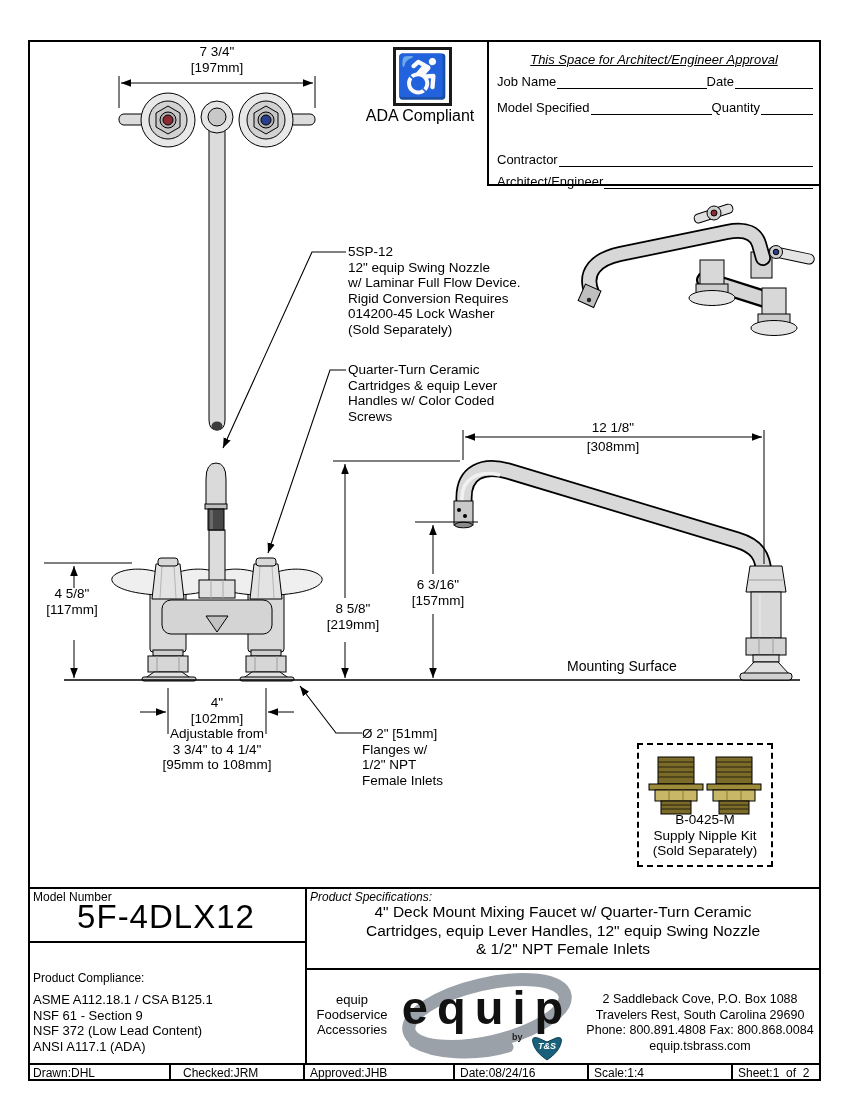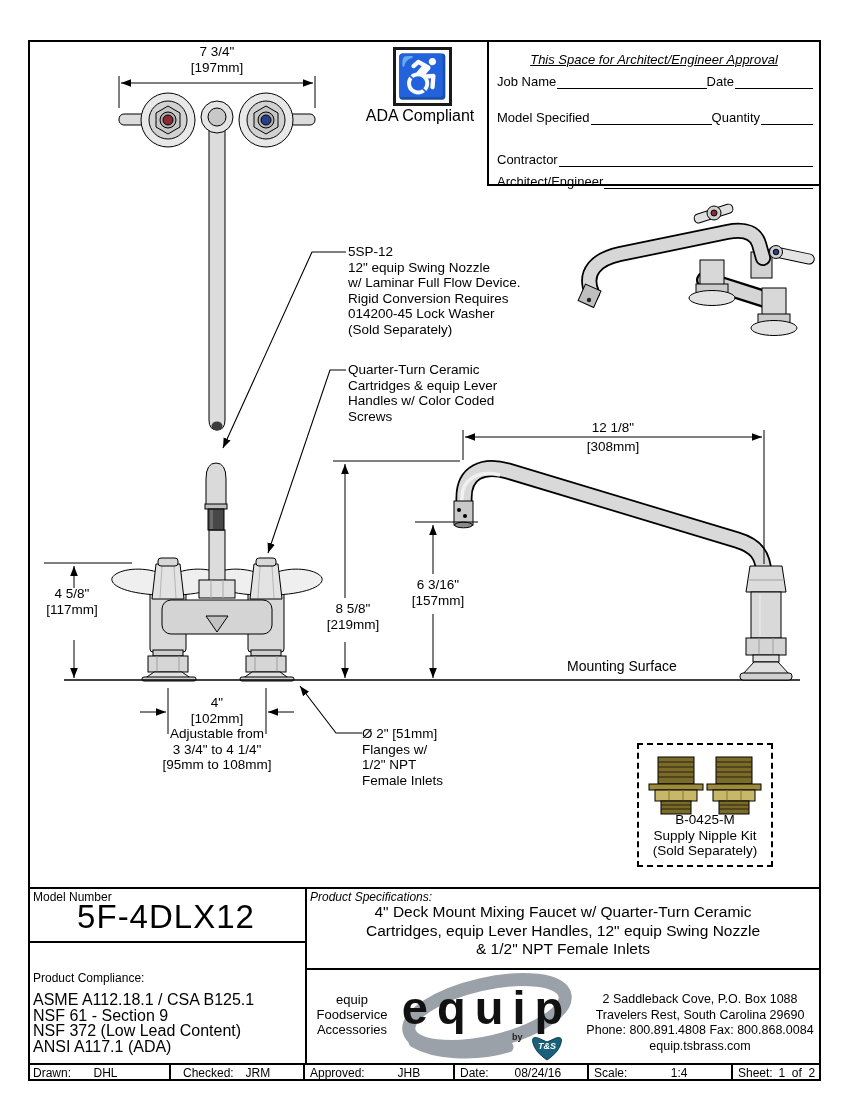--- a/index.html
+++ b/index.html
@@ -25,30 +25,30 @@
   .ada-glyph { font-size:42px; line-height:42px; }
   .ada-label { position:absolute; left:420px; top:107px; transform:translateX(-50%); font-size:16px; }
   
   .kit-box { position:absolute; left:637px; top:743px; width:136px; height:124px; border:2px dashed #000; }
   .kit-text { position:absolute; left:705px; top:812px; transform:translateX(-50%); text-align:center; font-size:13.5px; line-height:15.5px; white-space:nowrap; }
   
   .tb-line { position:absolute; background:#000; }
   .tb-label { position:absolute; font-size:12px; }
   .model-number { position:absolute; left:166px; top:898px; transform:translateX(-50%); font-size:33px; letter-spacing:1px; }
   .specs { position:absolute; left:563px; top:903px; transform:translateX(-50%); text-align:center; font-size:15.5px; line-height:18.5px; white-space:nowrap; }
-  .compliance { position:absolute; left:33px; top:992px; font-size:16px; line-height:15.5px; }
+  .compliance { position:absolute; left:33px; top:992px; font-size:13px; line-height:15.5px; }
   .brand-tag { position:absolute; left:352px; top:992px; transform:translateX(-50%); text-align:center; font-size:13px; line-height:15px; }
   .address { position:absolute; left:700px; top:992px; transform:translateX(-50%); text-align:center; font-size:12.5px; line-height:15.5px; white-space:nowrap; }
   .logo-word { position:absolute; left:487px; top:980px; transform:translateX(-50%); font-size:47px; font-weight:bold; letter-spacing:9px; color:#111; }
   .logo-by { position:absolute; left:512px; top:1032px; font-size:9px; font-weight:bold; color:#222; }
   .logo-ts-text { position:absolute; left:547px; top:1041px; transform:translateX(-50%); color:#fff; font-size:9px; font-style:italic; font-weight:bold; }
   
   .foot-cell { position:absolute; top:1065px; height:16px; display:flex; align-items:center; font-size:12px; }
   .foot-label { padding-left:5px; white-space:nowrap; }
-  .foot-value { flex:1; text-align:center; white-space:pre; }
+  .foot-value { flex:1; white-space:pre; }
 </style>
 </head>
 <body>
 
 <div class="page">
 
   <div class="outer-border"></div>
 
   <svg class="art" width="850" height="1100" viewBox="0 0 850 1100">
     <defs>
@@ -321,21 +321,21 @@
   <div class="ada-label">ADA Compliant</div>
 
   <div class="approval">
     <div class="ap-title">This Space for Architect/Engineer Approval</div>
     <div class="ap-row" style="top:32px;">
       <span class="ap-label">Job Name</span>
       <span class="ap-fill"></span>
       <span class="ap-label">Date</span>
       <span class="ap-fill fixed78"></span>
     </div>
-    <div class="ap-row" style="top:68px;">
+    <div class="ap-row" style="top:58px;">
       <span class="ap-label">Model Specified</span>
       <span class="ap-fill"></span>
       <span class="ap-label">Quantity</span>
       <span class="ap-fill fixed52"></span>
     </div>
     <div class="ap-row" style="top:110px;">
       <span class="ap-label">Contractor</span>
       <span class="ap-fill"></span>
     </div>
     <div class="ap-row" style="top:132px;">

